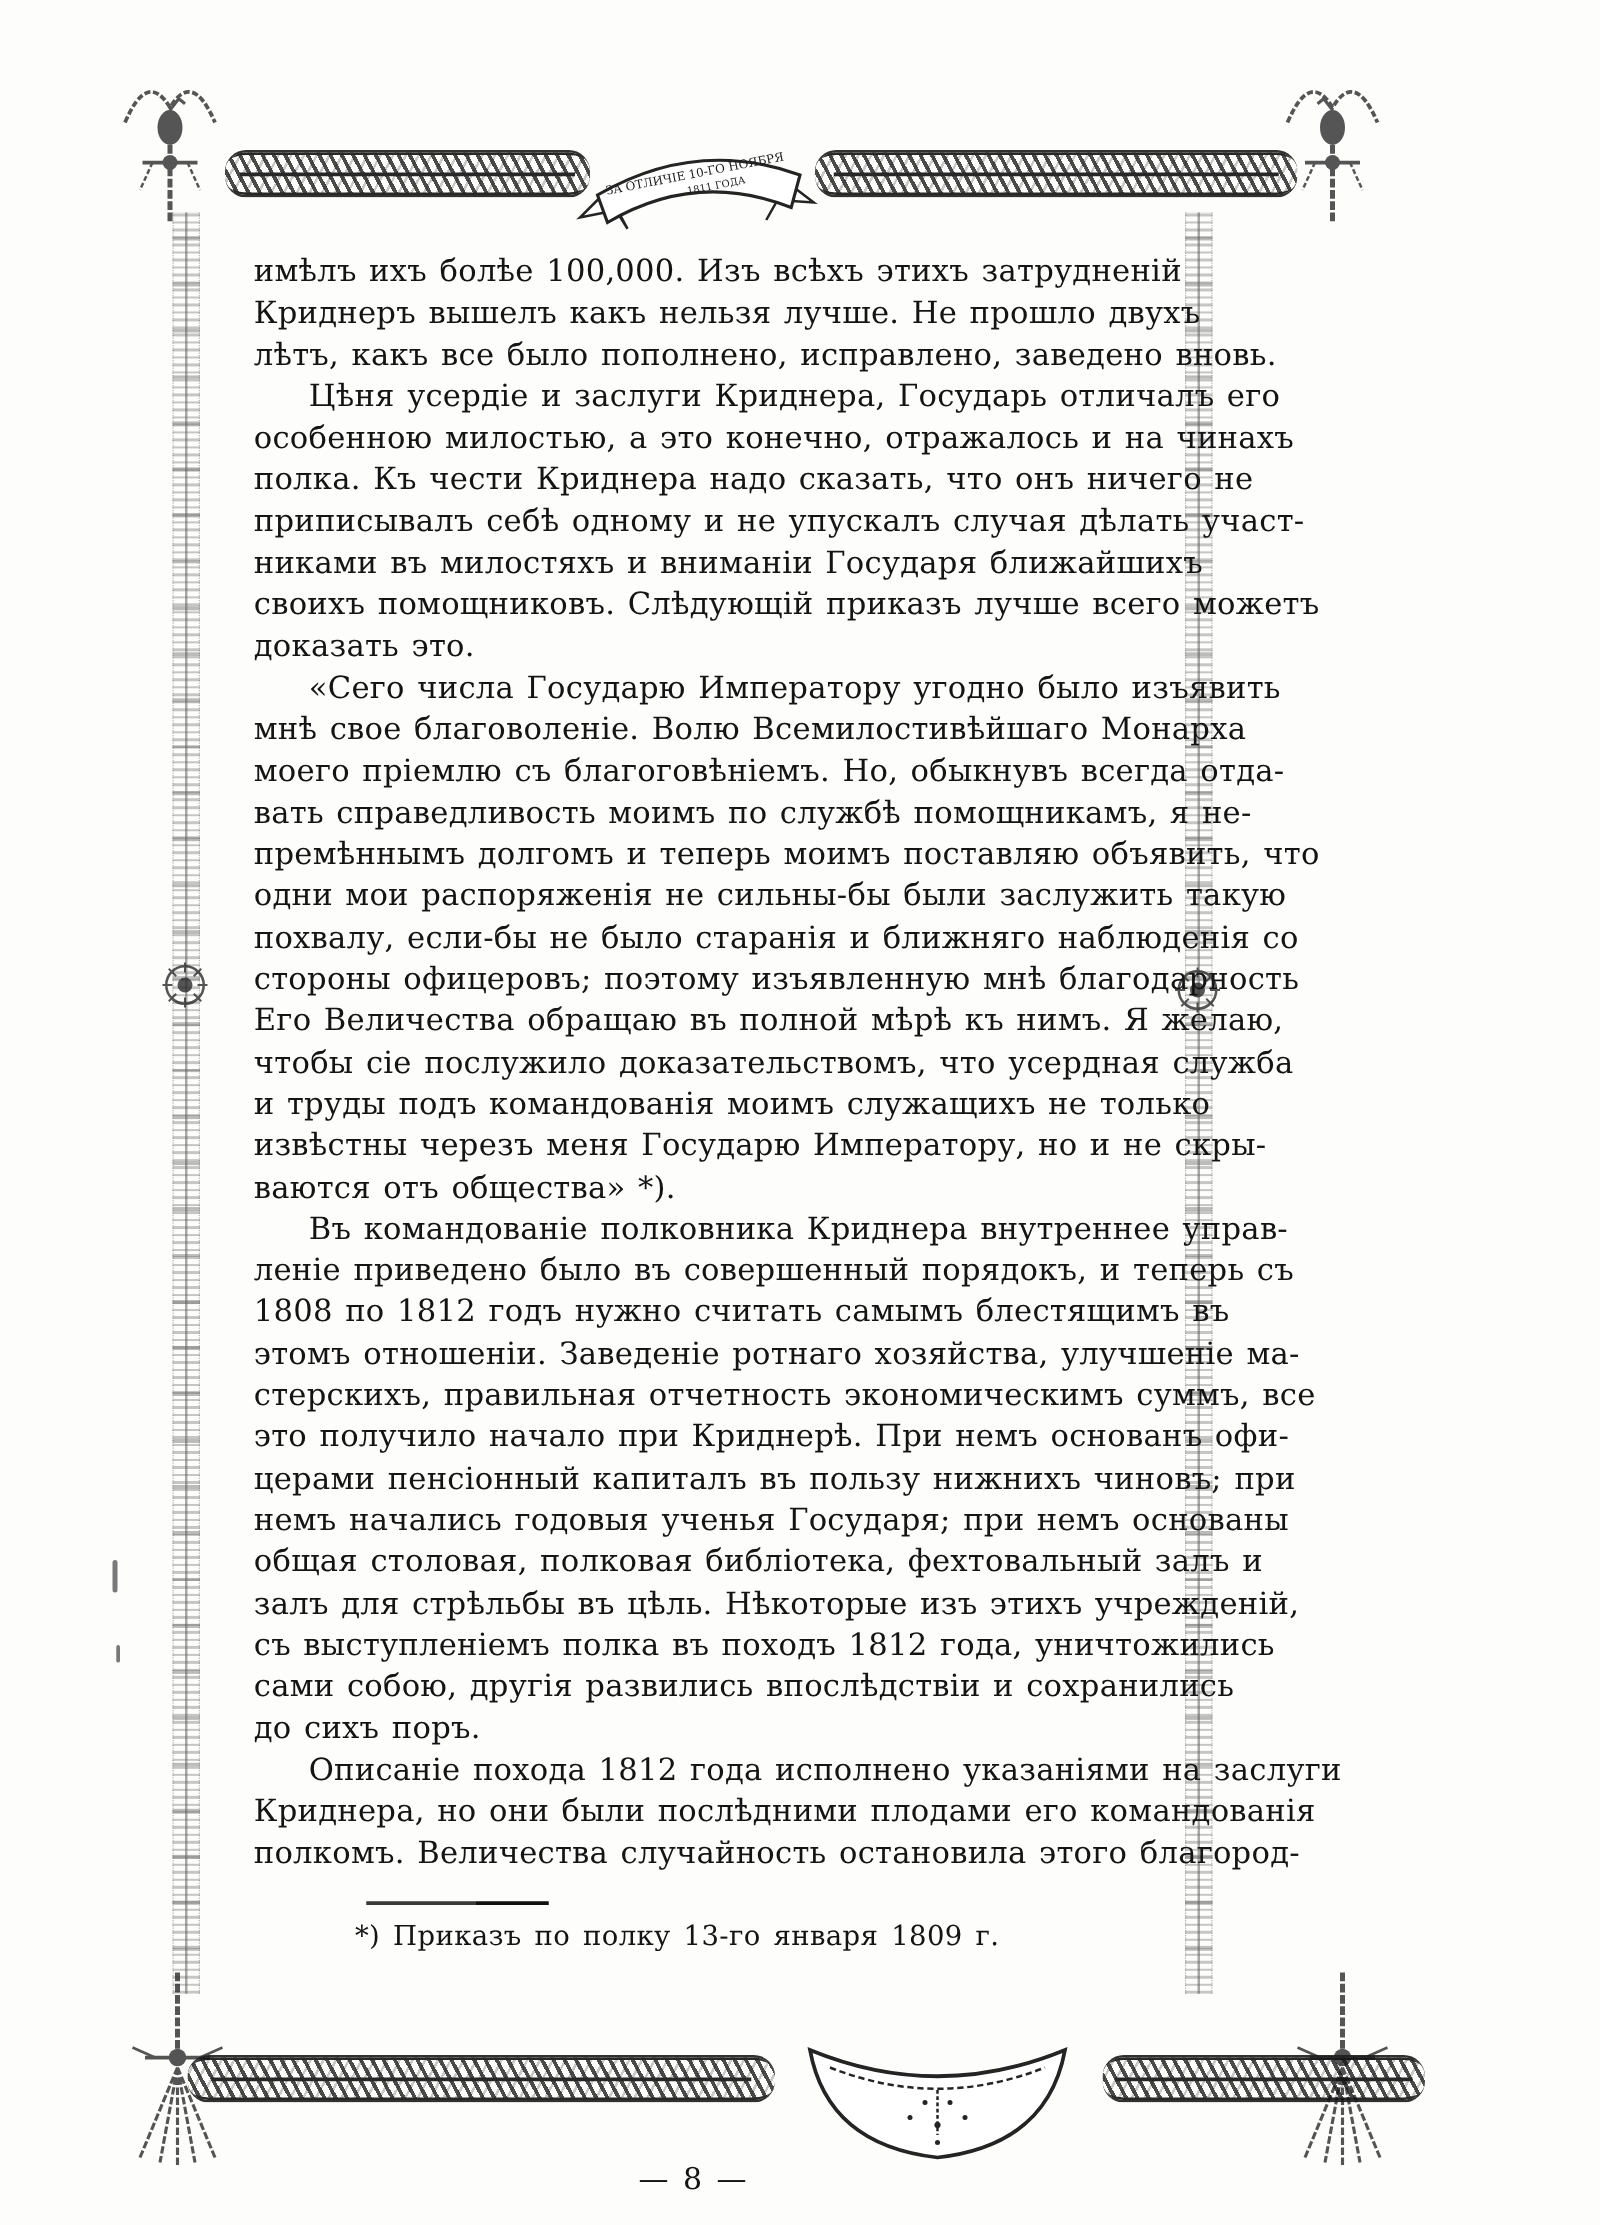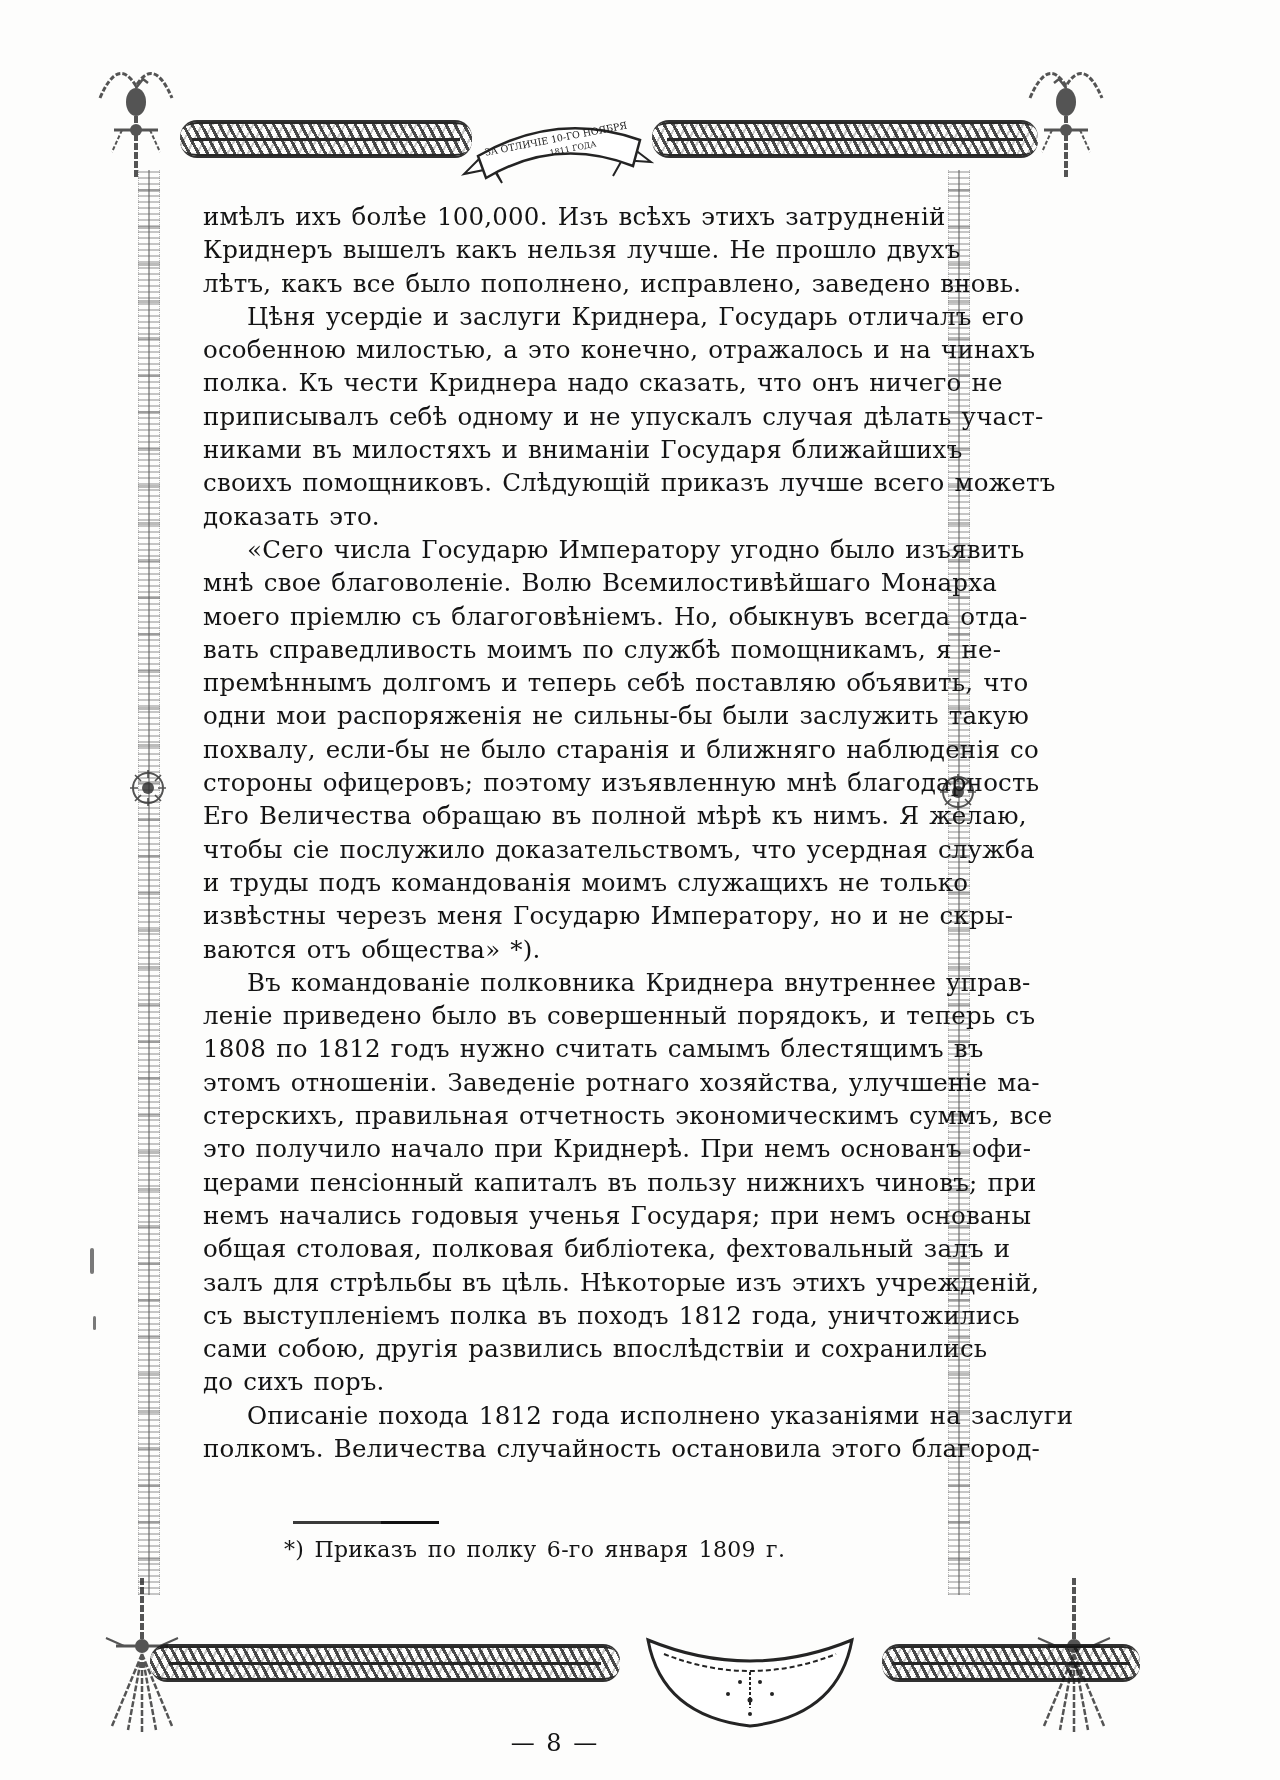--- a/index.html
+++ b/index.html
@@ -136,21 +136,21 @@
       <div class="line">особенною милостью, а это конечно, отражалось и на чинахъ</div>
       <div class="line">полка. Къ чести Криднера надо сказать, что онъ ничего не</div>
       <div class="line">приписывалъ себѣ одному и не упускалъ случая дѣлать участ-</div>
       <div class="line">никами въ милостяхъ и вниманіи Государя ближайшихъ</div>
       <div class="line">своихъ помощниковъ. Слѣдующій приказъ лучше всего можетъ</div>
       <div class="line last">доказать это.</div>
       <div class="line indent">«Сего числа Государю Императору угодно было изъявить</div>
       <div class="line">мнѣ свое благоволеніе. Волю Всемилостивѣйшаго Монарха</div>
       <div class="line">моего пріемлю съ благоговѣніемъ. Но, обыкнувъ всегда отда-</div>
       <div class="line">вать справедливость моимъ по службѣ помощникамъ, я не-</div>
-      <div class="line">премѣннымъ долгомъ и теперь себѣ поставляю объявить, что</div>
+      <div class="line">премѣннымъ долгомъ и теперь моимъ поставляю объявить, что</div>
       <div class="line">одни мои распоряженія не сильны-бы были заслужить такую</div>
       <div class="line">похвалу, если-бы не было старанія и ближняго наблюденія со</div>
       <div class="line">стороны офицеровъ; поэтому изъявленную мнѣ благодарность</div>
       <div class="line">Его Величества обращаю въ полной мѣрѣ къ нимъ. Я желаю,</div>
       <div class="line">чтобы сіе послужило доказательствомъ, что усердная служба</div>
       <div class="line">и труды подъ командованія моимъ служащихъ не только</div>
       <div class="line">извѣстны черезъ меня Государю Императору, но и не скры-</div>
       <div class="line last">ваются отъ общества» *).</div>
       <div class="line indent">Въ командованіе полковника Криднера внутреннее управ-</div>
       <div class="line">леніе приведено было въ совершенный порядокъ, и теперь съ</div>
@@ -159,25 +159,26 @@
       <div class="line">стерскихъ, правильная отчетность экономическимъ суммъ, все</div>
       <div class="line">это получило начало при Криднерѣ. При немъ основанъ офи-</div>
       <div class="line">церами пенсіонный капиталъ въ пользу нижнихъ чиновъ; при</div>
       <div class="line">немъ начались годовыя ученья Государя; при немъ основаны</div>
       <div class="line">общая столовая, полковая библіотека, фехтовальный залъ и</div>
       <div class="line">залъ для стрѣльбы въ цѣль. Нѣкоторые изъ этихъ учрежденій,</div>
       <div class="line">съ выступленіемъ полка въ походъ 1812 года, уничтожились</div>
       <div class="line">сами собою, другія развились впослѣдствіи и сохранились</div>
       <div class="line last">до сихъ поръ.</div>
       <div class="line indent">Описаніе похода 1812 года исполнено указаніями на заслуги</div>
+      <div class="line">Криднера, но они были послѣдними плодами его командованія</div>
       <div class="line">полкомъ. Величества случайность остановила этого благород-</div>
     </div>
 
   <div class="footnote-rule"></div>
-  <div class="footnote">*) Приказъ по полку 6-го января 1809 г.</div>
+  <div class="footnote">*) Приказъ по полку 13-го января 1809 г.</div>
 
   <svg class="orn" style="left:92px;top:1576px;" width="100" height="160" viewBox="0 0 100 160">
     <g stroke="#2b2b2b" fill="none" stroke-width="3" opacity="0.8">
       <path d="M50,2 L50,70" stroke-width="4" stroke-dasharray="7 2"></path>
       <path d="M24,70 L76,70" stroke-width="3"></path>
       <circle cx="50" cy="70" r="7" fill="#2b2b2b" stroke="none"></circle>
       <path d="M50,78 L20,150 M50,78 L36,154 M50,78 L50,156 M50,78 L64,154 M50,78 L80,150" stroke-width="2.5" stroke-dasharray="6 2"></path>
       <path d="M14,62 l18,8 M86,62 l-18,8" stroke-width="2"></path>
     </g>
   </svg>

